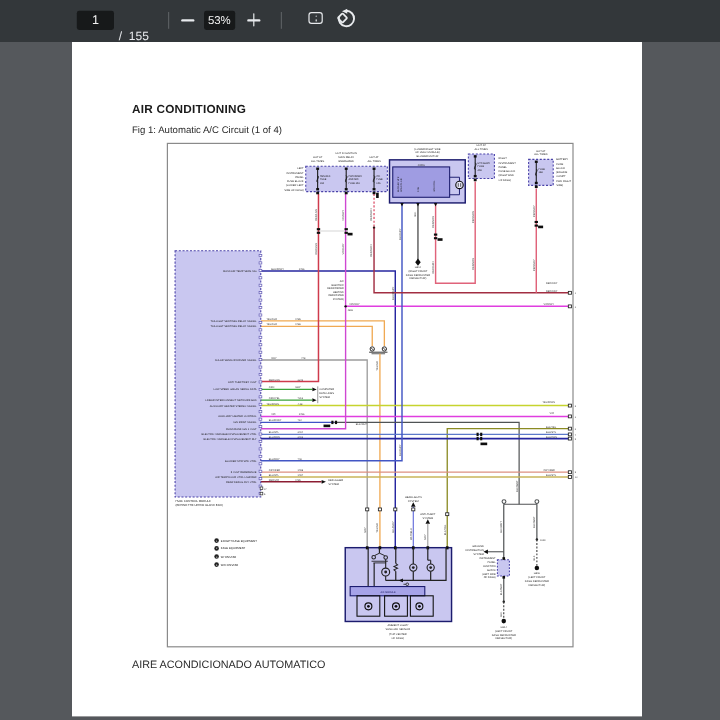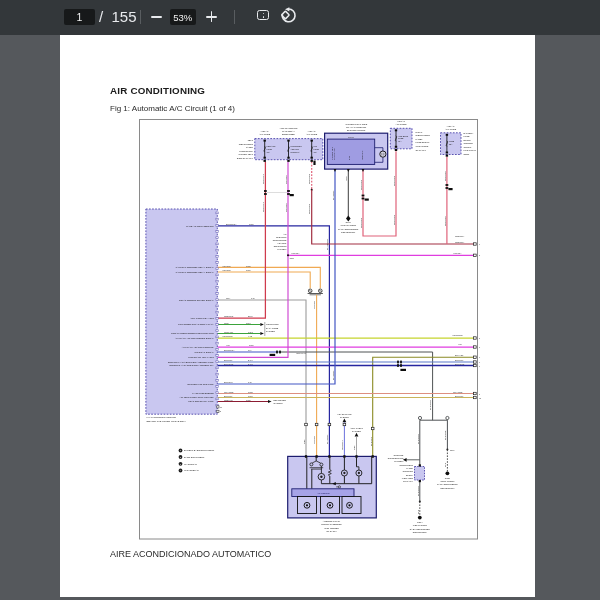--- a/index.html
+++ b/index.html
@@ -1,17 +1,17 @@
 <!DOCTYPE html>
 <html><head><meta charset="utf-8">
 <style>
 html,body{margin:0;padding:0;width:600px;height:600px;overflow:hidden;background:#55585b}
 #tb{position:absolute;left:0;top:0;width:600px;height:35px;background:#33373a;font-family:"Liberation Sans",sans-serif;z-index:5}
 .pgbox{position:absolute;left:64px;top:9px;width:31px;height:16px;background:#17191a;border-radius:2px;color:#f2f2f2;font-size:10.5px;display:flex;align-items:center;justify-content:center}
-.sl{position:absolute;top:9px;height:16px;line-height:16px;color:#e8eaed;font-size:15px}
+.sl{position:absolute;top:23px;height:16px;line-height:16px;color:#e8eaed;font-size:10px}
 .vsep{position:absolute;top:10px;width:1px;height:14px;background:#595d60}
 .zoombox{position:absolute;left:170px;top:9px;width:25.5px;height:16px;background:#17191a;border-radius:2px;color:#f2f2f2;font-size:9.5px;display:flex;align-items:center;justify-content:center}
 #pg{position:absolute;left:0;top:0;width:600px;height:600px}
 </style></head>
 <body>
 <svg id="pg" width="600" height="600" viewBox="0 0 600 600">
 <defs>
       <filter id="soft" x="-2%" y="-2%" width="104%" height="104%">
         <feGaussianBlur stdDeviation="0.38"></feGaussianBlur>
       </filter>

